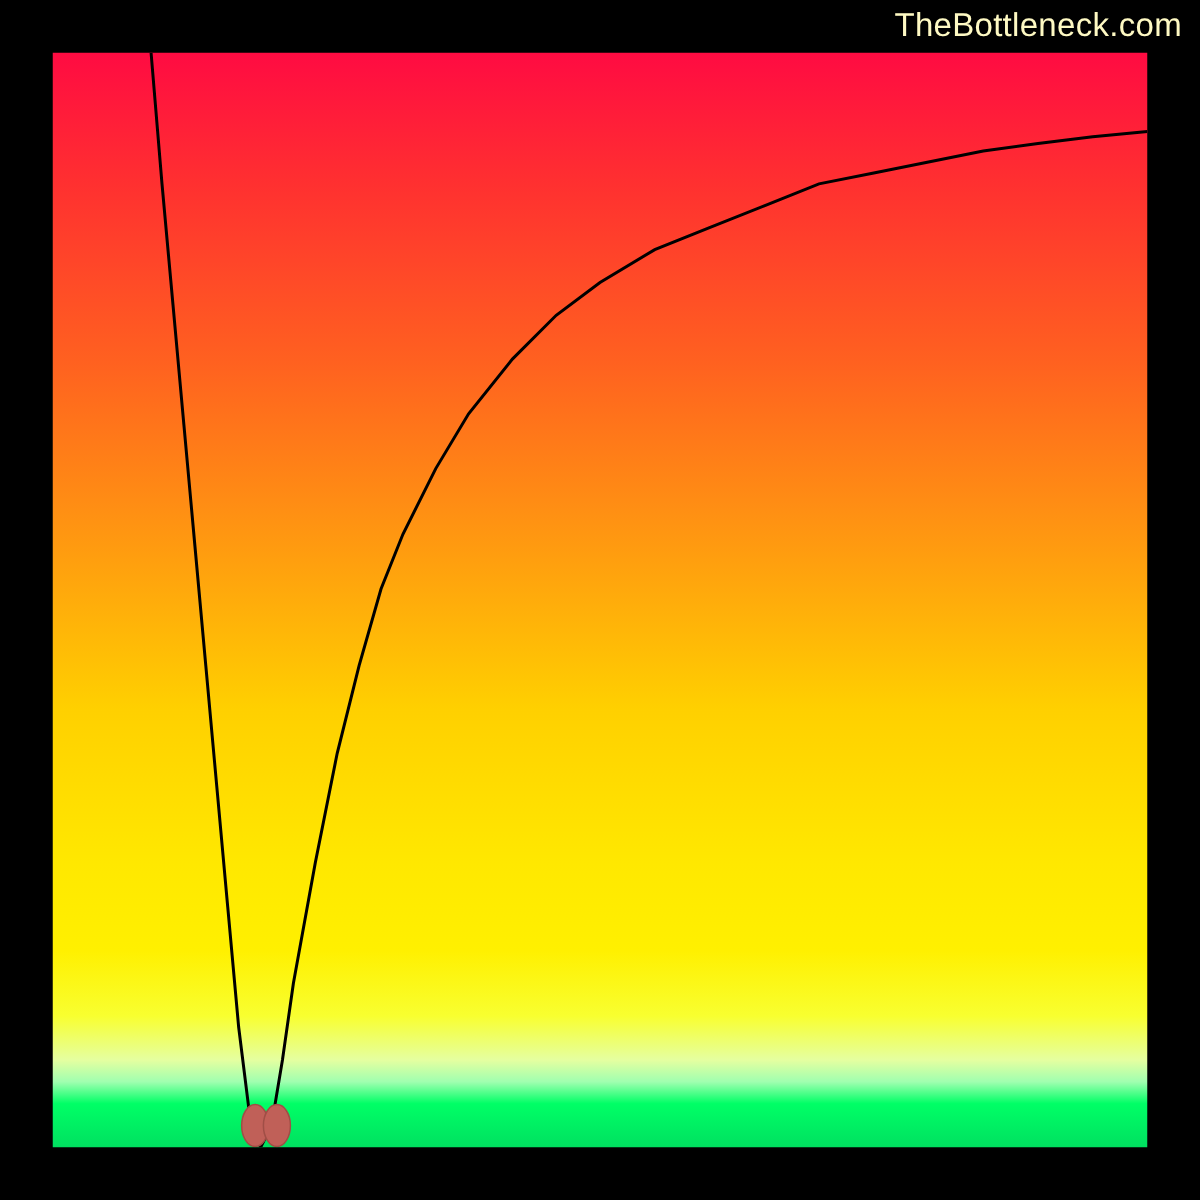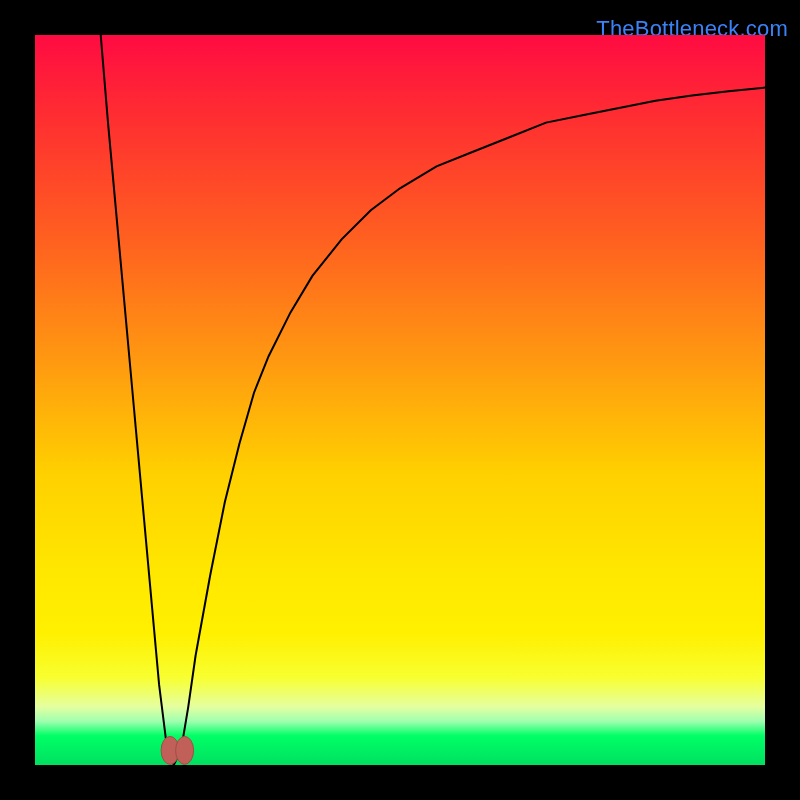--- a/index.html
+++ b/index.html
@@ -61,23 +61,23 @@
     stroke: #000;
     stroke-width: 2;
   }
   .marker {
     fill: #c06058;
     stroke: #a04e46;
     stroke-width: 1;
   }
   .watermark {
     position: absolute;
-    top: 16px;
+    top: 4px;
     right: 12px;
-    color: #3b82f6;
+    color: #fef9c3;
     font-size: 22px;
     font-weight: 500;
     letter-spacing: 0.2px;
   }
 </style>
 </head>
 <body>
 
 <div class="frame">
 

